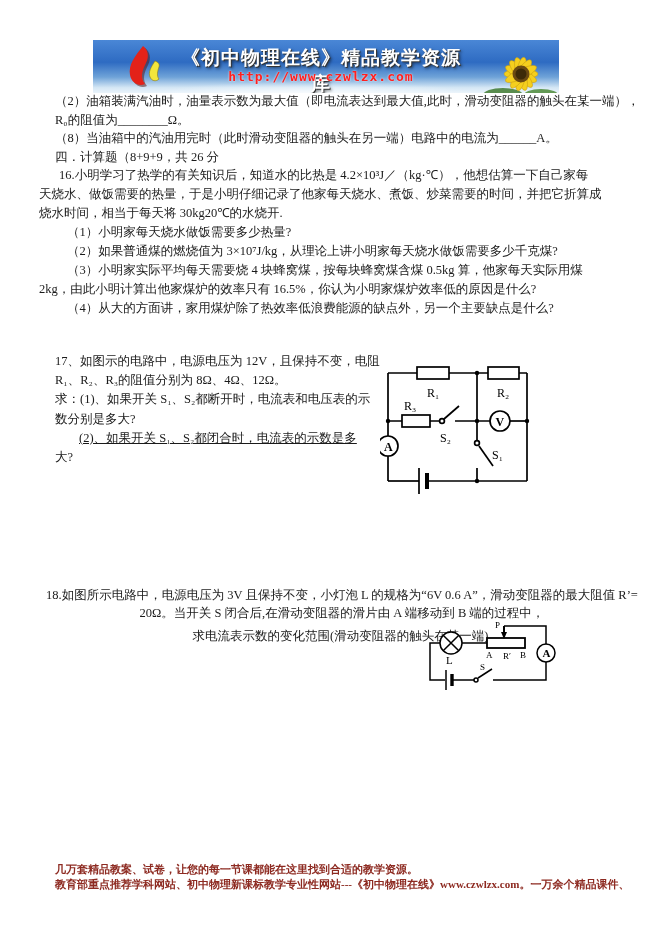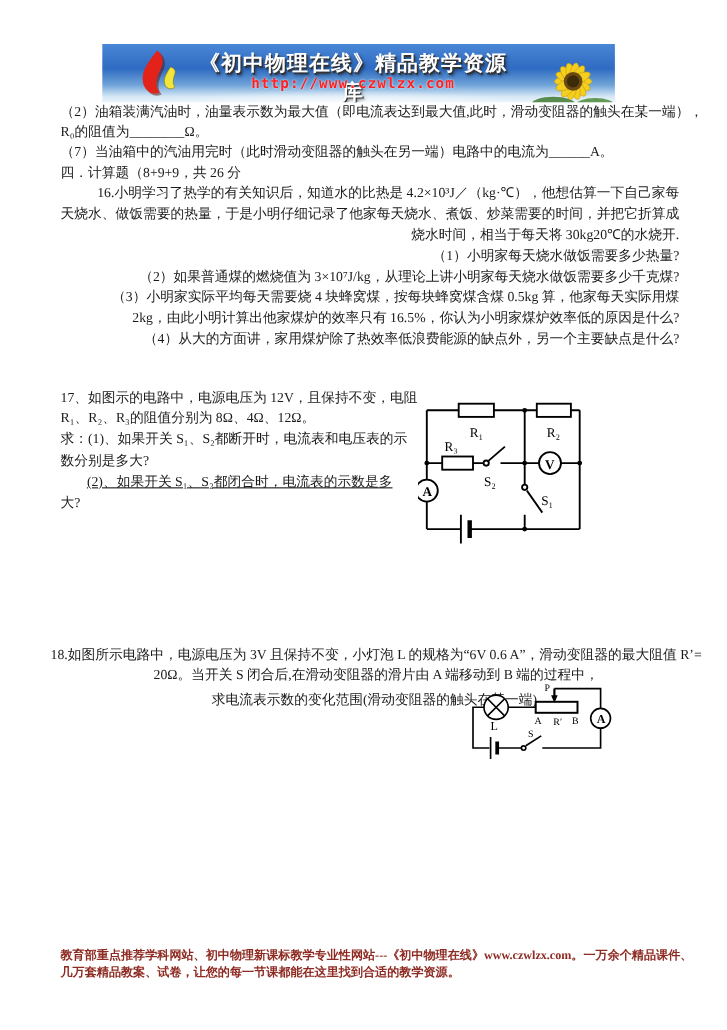--- a/index.html
+++ b/index.html
@@ -15,21 +15,21 @@
   .banner-title{position:absolute;left:80px;right:90px;top:5px;text-align:center;
           font-size:19px;font-weight:bold;color:#ffffff;letter-spacing:1px;
           text-shadow:1px 1px 0 #333,2px 2px 3px rgba(0,0,0,.55);}
   .banner-url{position:absolute;left:80px;right:90px;top:29px;text-align:center;
           font-family:"DejaVu Sans Mono", monospace;font-size:13px;font-weight:bold;
           color:#ff1f1f;letter-spacing:1px;text-shadow:0 0 2px rgba(255,255,255,.9);cursor:pointer;}
   .sunflower{position:absolute;right:2px;bottom:-4px;}
   
   .blk{position:absolute;font-size:12.5px;}
   .blk-fill{left:55px;top:92px;line-height:18.5px;}
-  .blk-p16{left:55px;top:166px;line-height:19px;text-align:right;}
+  .blk-p16{left:39px;top:166px;line-height:19px;}
   .blk-p17{left:55px;top:352px;line-height:19.2px;}
   .blk-p18{left:46px;top:586px;line-height:18px;text-align:center;}
   .indent20{padding-left:20px;}
   .indent24{padding-left:24px;text-decoration:underline;}
   .indent28{padding-left:28px;}
   .gap-top{margin-top:5px;}
   
   .svg-c17{position:absolute;left:380px;top:356px;}
   .svg-c18{position:absolute;left:424px;top:618px;}
   svg text{font-family:"Liberation Serif", serif;}
@@ -65,21 +65,21 @@
         </g>
         <circle r="8.5" fill="#6b4a12"></circle>
         <circle r="5.5" fill="#3d2a08"></circle>
       </g>
     </svg>
   </div>
 
   <div class="blk blk-fill">
     <div class="line">（2）油箱装满汽油时，油量表示数为最大值（即电流表达到最大值,此时，滑动变阻器的触头在某一端），</div>
     <div class="line">R₀的阻值为________Ω。</div>
-    <div class="line">（7）当油箱中的汽油用完时（此时滑动变阻器的触头在另一端）电路中的电流为______A。</div>
+    <div class="line">（8）当油箱中的汽油用完时（此时滑动变阻器的触头在另一端）电路中的电流为______A。</div>
     <div class="line">四．计算题（8+9+9，共 26 分</div>
   </div>
 
   <div class="blk blk-p16">
     <div class="line indent20">16.小明学习了热学的有关知识后，知道水的比热是 4.2×10³J／（kg·℃），他想估算一下自己家每</div>
     <div class="line">天烧水、做饭需要的热量，于是小明仔细记录了他家每天烧水、煮饭、炒菜需要的时间，并把它折算成</div>
     <div class="line">烧水时间，相当于每天将 30kg20℃的水烧开.</div>
     <div class="line indent28">（1）小明家每天烧水做饭需要多少热量?</div>
     <div class="line indent28">（2）如果普通煤的燃烧值为 3×10⁷J/kg，从理论上讲小明家每天烧水做饭需要多少千克煤?</div>
     <div class="line indent28">（3）小明家实际平均每天需要烧 4 块蜂窝煤，按每块蜂窝煤含煤 0.5kg 算，他家每天实际用煤</div>
@@ -181,17 +181,17 @@
       <text x="71" y="10">P</text>
       <text x="62" y="40">A</text>
       <text x="79" y="41">R′</text>
       <text x="96" y="40">B</text>
       <text x="56" y="52">S</text>
       <text x="118.5" y="39" font-size="11" font-weight="bold">A</text>
     </g>
   </svg>
 
   <div class="blk blk-footer">
+    <div class="line">几万套精品教案、试卷，让您的每一节课都能在这里找到合适的教学资源。</div>
     <div class="line">教育部重点推荐学科网站、初中物理新课标教学专业性网站---《初中物理在线》www.czwlzx.com。一万余个精品课件、</div>
-    <div class="line">几万套精品教案、试卷，让您的每一节课都能在这里找到合适的教学资源。</div>
   </div>
 
 </div>
 
 </body></html>

